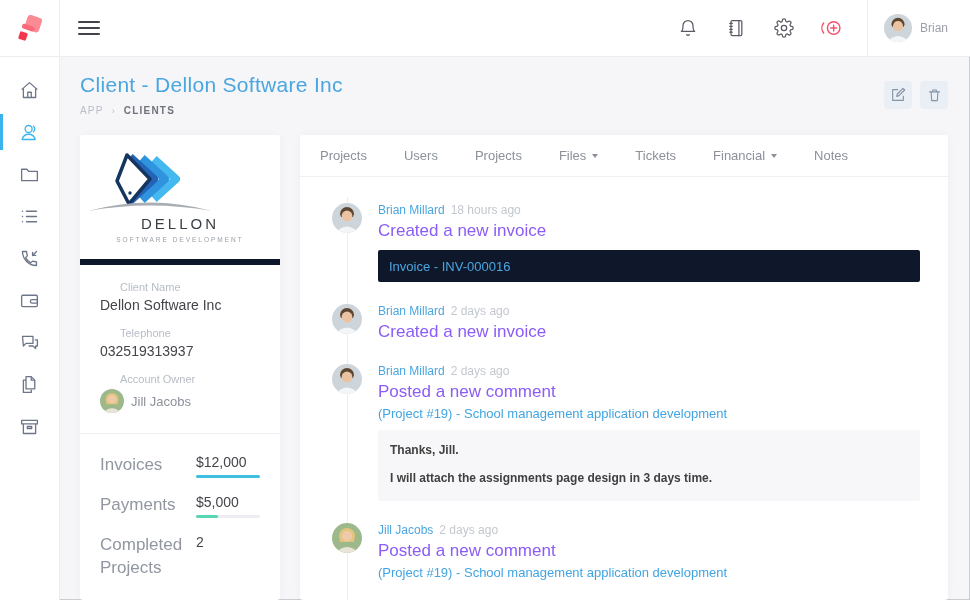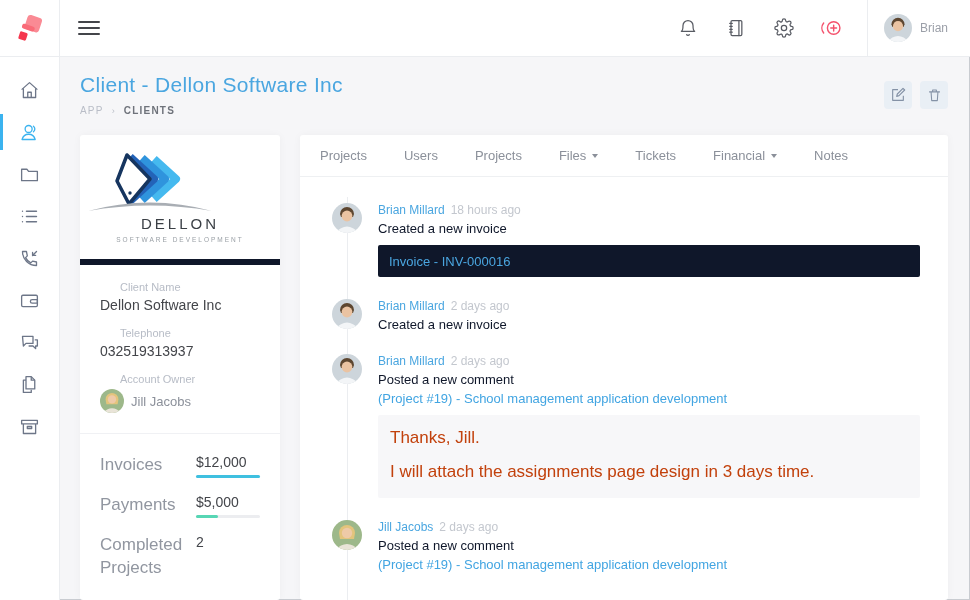--- a/index.html
+++ b/index.html
@@ -62,26 +62,26 @@
   .tabs { display:flex; gap:37px; padding:0 0 0 20px; height:42px; align-items:center; border-bottom:1px solid #eef0f2; }
   .tab { font-size:13px; color:#8b909a; background:none; border:none; cursor:pointer; display:flex; align-items:center; gap:6px; }
   .caret { width:0; height:0; border-left:3.5px solid transparent; border-right:3.5px solid transparent; border-top:4px solid #8b909a; display:inline-block; }
   .timeline { position:absolute; top:42px; left:0; right:0; bottom:0; padding:26px 28px 0 0; overflow:hidden; }
   .timeline::before { content:""; position:absolute; left:47px; top:20px; bottom:0; width:1px; background:#ebedf0; }
   .entry { position:relative; padding-left:78px; margin-bottom:22px; }
   .entry .avatar { position:absolute; left:32px; top:0; }
   .entry-head { display:flex; align-items:baseline; gap:6px; }
   .author { font-size:12px; color:#4aa6e0; text-decoration:none; cursor:pointer; }
   .time { font-size:12px; color:#c3c7ce; }
-  .action { font-size:13px; color:#0f172a; margin-top:4px; }
+  .action { font-size:17px; color:#8b5cf6; margin-top:4px; }
   .project-link { display:block; font-size:13px; color:#42a5e2; margin-top:4px; text-decoration:none; cursor:pointer; }
   .ref-box { margin-top:9px; background:#0f172a; border-radius:2px; padding:7px 11px; }
   .ref-box a { font-size:13px; color:#4aa6e0; text-decoration:none; cursor:pointer; }
   .comment-box { margin-top:9px; background:#f7f7f9; border-radius:2px; padding:13px 12px 16px; }
-  .comment-box p { font-size:17px; color:#c2410c; }
+  .comment-box p { font-size:12px; color:#404040;font-weight:bold; }
   .comment-box p + p { margin-top:14px; }
 
   svg { display:block; }
 </style>
 </head>
 <body>
 
 <header class="topbar">
   <div class="brand">
     <span>

